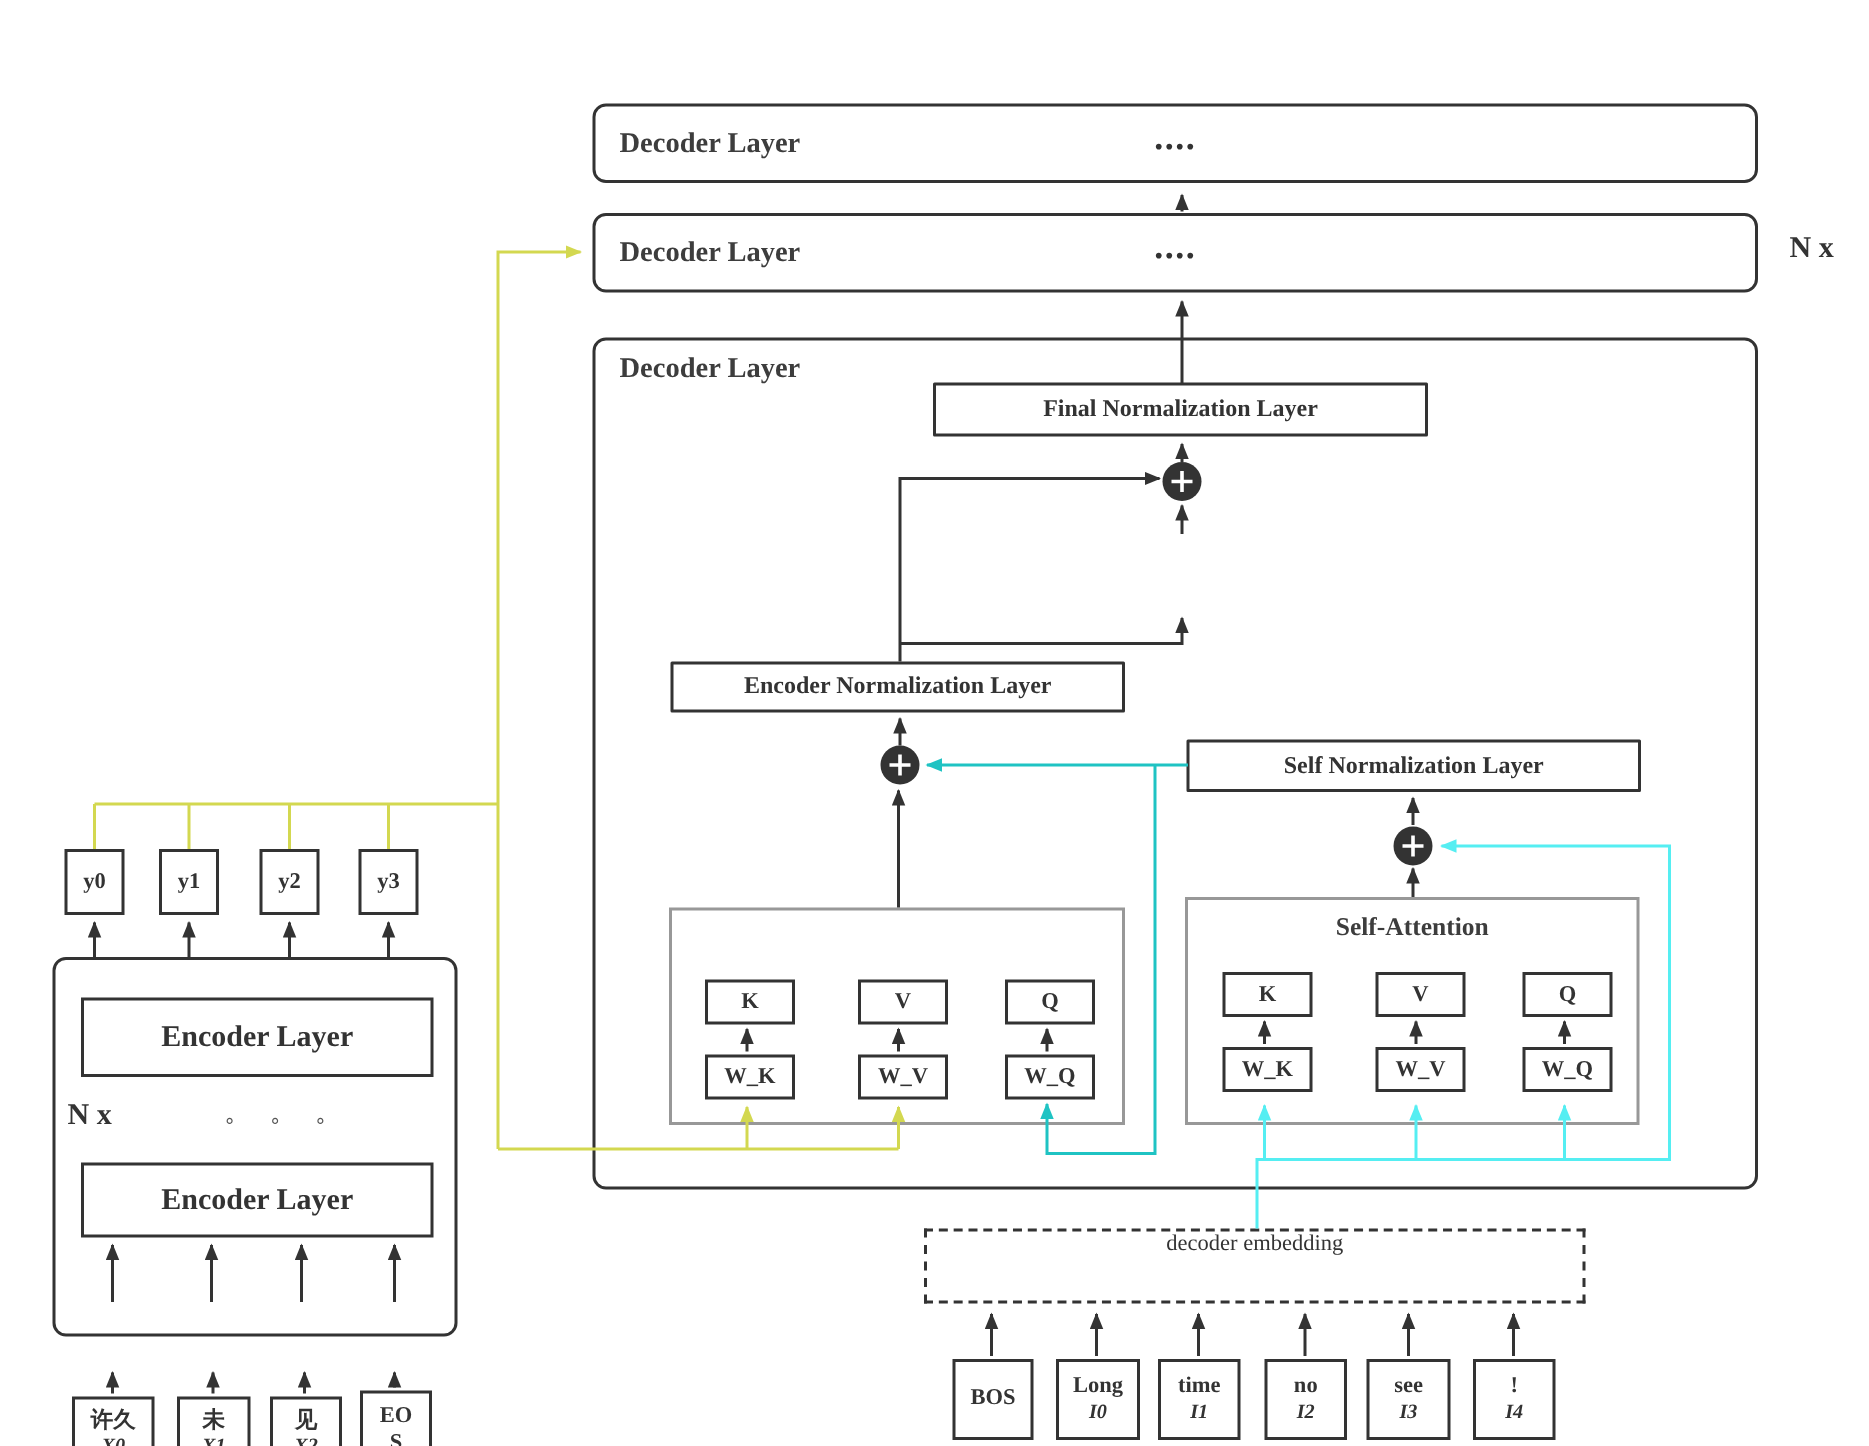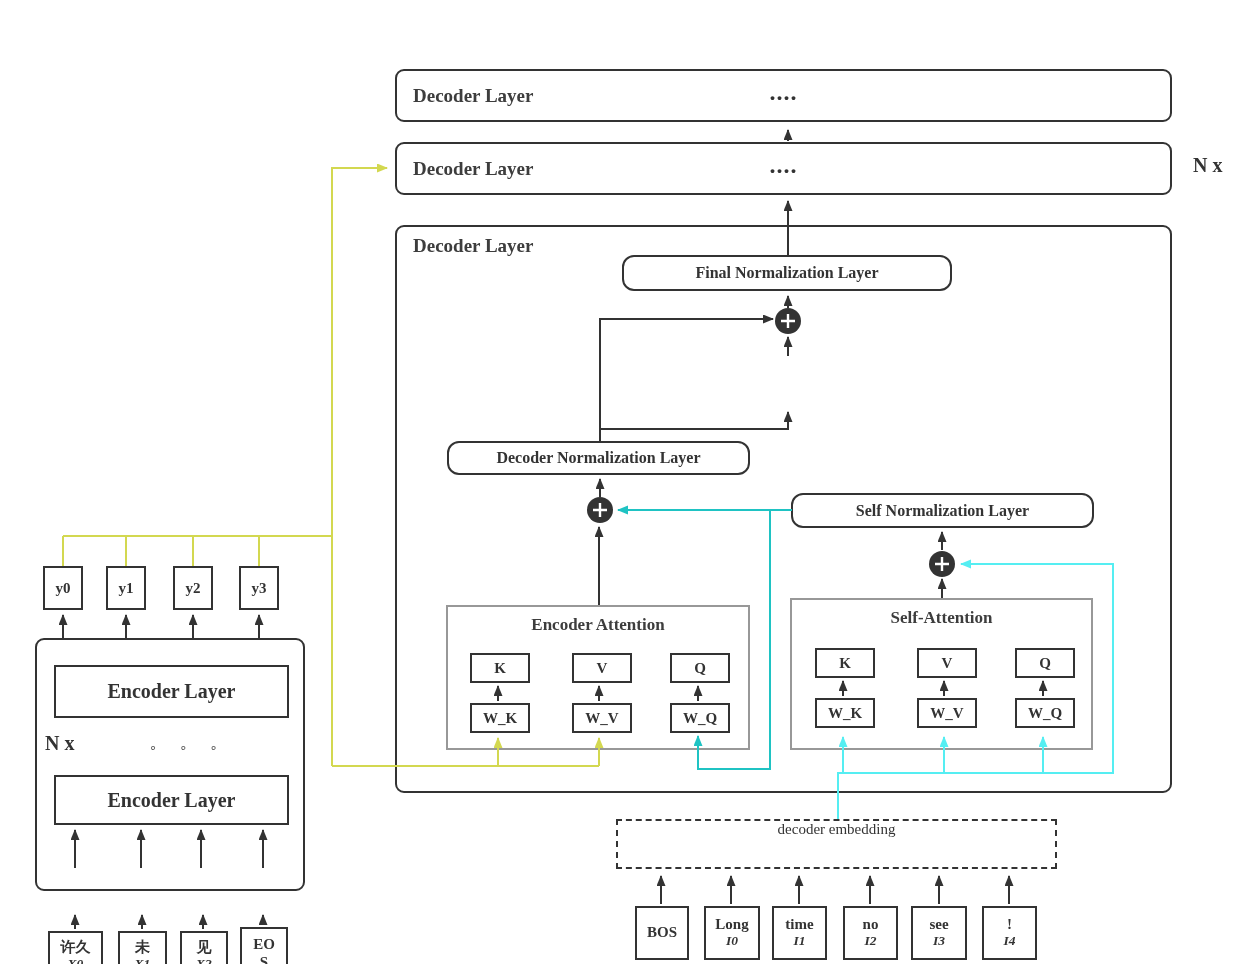--- a/index.html
+++ b/index.html
@@ -1,20 +1,20 @@
 <!DOCTYPE html>
 <html><head>
 <meta charset="utf-8">
 <style>
   html,body{margin:0;padding:0;background:#ffffff;}
   #canvas{position:relative;width:1246px;height:964px;background:#fff;
           font-family:"Liberation Serif",serif;color:#333;overflow:hidden;margin-top:38px;}
   .box{position:absolute;box-sizing:border-box;border:2px solid #333;background:#fff;z-index:10;}
   .rounded{border-radius:9px;}
-  .r4{border-radius:12px;}
+  .r4{border-radius:1px;}
   .gray{border-color:#989898;}
   .dashed{border:2px dashed #333;}
   .flexc{display:flex;justify-content:center;}
   .dl-label{position:absolute;left:16px;top:50%;transform:translateY(-50%);
             font-weight:bold;font-size:19px;color:#3d3d3d;white-space:nowrap;}
   .dl-dots{position:absolute;left:50%;top:50%;transform:translate(-50%,-62%);
            font-weight:bold;font-size:24px;letter-spacing:1px;color:#333;}
   .nx{position:absolute;font-weight:bold;font-size:20px;color:#333;z-index:10;white-space:nowrap;}
   .title-inline{position:absolute;left:16px;top:8px;font-weight:bold;font-size:19px;color:#3d3d3d;}
   .att-title{position:absolute;top:8px;left:0;width:100%;text-align:center;
@@ -54,26 +54,25 @@
   </div>
   <span class="nx" style="left:1193px;top:116px">N x</span>
 
   <div class="box rounded" style="left:395px;top:187px;width:777px;height:568px">
     <span class="title-inline">Decoder Layer</span>
   </div>
 
   <div class="box r4 norm" style="left:622px;top:217px;width:330px;height:36px">Final Normalization Layer</div>
 
 
-  <div class="box r4 norm" style="left:447px;top:403px;width:303px;height:34px">Decoder Normalization Layer</div>
+  <div class="box r4 norm" style="left:447px;top:403px;width:303px;height:34px">Encoder Normalization Layer</div>
 
   <div class="box r4 norm" style="left:791px;top:455px;width:303px;height:35px">Self Normalization Layer</div>
 
   <div class="box gray" style="left:446px;top:567px;width:304px;height:145px">
-    <span class="att-title">Encoder Attention</span>
     <div class="cell" style="left:22px;top:46px;width:60px;height:30px">K</div>
     <div class="cell" style="left:124px;top:46px;width:60px;height:30px">V</div>
     <div class="cell" style="left:222px;top:46px;width:60px;height:30px">Q</div>
     <div class="cell" style="left:22px;top:96px;width:60px;height:30px">W_K</div>
     <div class="cell" style="left:124px;top:96px;width:60px;height:30px">W_V</div>
     <div class="cell" style="left:222px;top:96px;width:60px;height:30px">W_Q</div>
   </div>
 
   <div class="box gray" style="left:790px;top:560px;width:303px;height:152px">
     <span class="att-title">Self-Attention</span>

